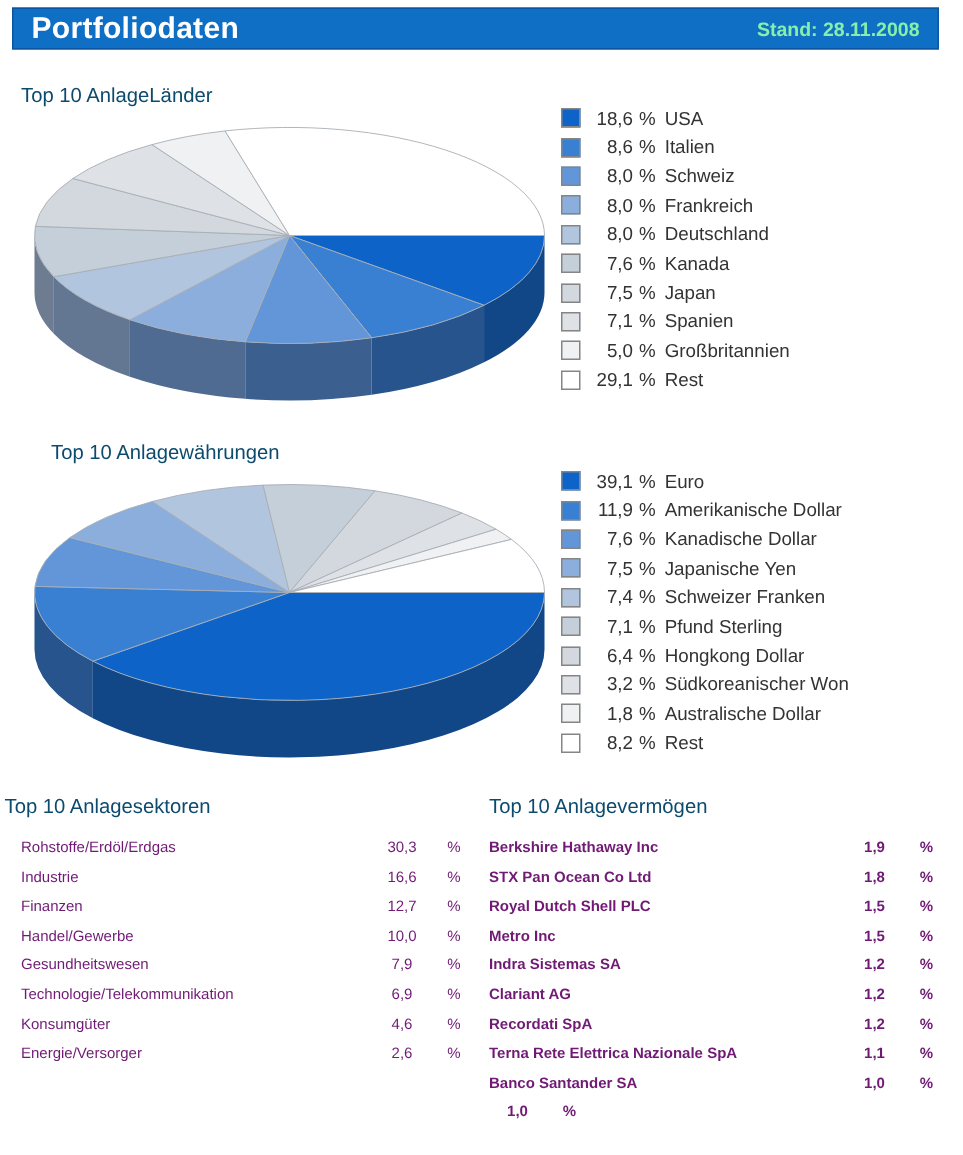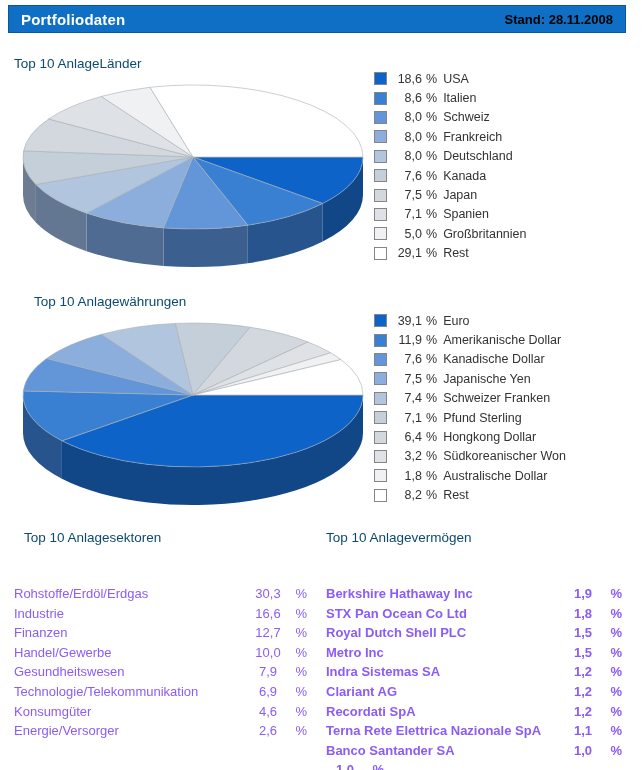--- a/index.html
+++ b/index.html
@@ -6,43 +6,43 @@
   #canvas{
     position:relative;width:642px;height:770px;background:#ffffff;overflow:hidden;
     font-family:"Liberation Sans",sans-serif;color:#222;
   }
   
   .header-bar{
     position:absolute;left:8px;top:5px;width:618px;height:28px;box-sizing:border-box;
     display:flex;align-items:center;justify-content:space-between;padding:0 12px;
     border:1px solid #0a56a0;
   }
-  .header-title{color:#fff;font-weight:bold;font-size:15px;letter-spacing:.2px;}
-  .header-date{color:#000000;font-weight:bold;font-size:13px;}
+  .header-title{color:#fff;font-weight:bold;font-size:20px;letter-spacing:.2px;}
+  .header-date{color:#86efac;font-weight:bold;font-size:13px;}
   
   .sec-title{position:absolute;font-size:13.5px;font-weight:normal;color:#0c4a6e;white-space:nowrap;}
   #sec1{left:14px;top:56px;}
   #sec2{left:14px;top:294px;margin-left:20px;}
-  #sec3{left:24px;top:530px;}
+  #sec3{left:3px;top:530px;}
   #sec4{left:326px;top:530px;}
   
   .pie{position:absolute;left:6px;width:364px;height:200px;}
   #pie1{top:80px;}
   #pie2{top:318px;}
   
   .legend{position:absolute;left:374px;}
   #legend1{top:69px;}
   #legend2{top:311px;}
   .legend-row{height:19.4px;display:flex;align-items:center;font-size:12.5px;color:#333;white-space:nowrap;}
   .swatch{width:13px;height:13px;box-sizing:border-box;border:1px solid #858585;margin-right:7px;flex:none;}
   .lv{display:inline-block;width:28px;text-align:right;}
   .lp{margin-left:4px;}
   .ll{margin-left:6px;}
   
-  .table{position:absolute;top:584px;font-size:13px;color:#8b5cf6;}
+  .table{position:absolute;top:556px;font-size:10px;color:#701a75;}
   #table-sectors{left:14px;width:293px;}
   #table-holdings{left:326px;width:296px;font-weight:bold;}
   .t-row{display:flex;line-height:19.6px;white-space:nowrap;}
   .t-label{flex:1;overflow:hidden;}
   .t-val{width:38px;text-align:center;flex:none;}
   .t-pct{width:20px;text-align:right;flex:none;}
 </style>
 </head>
 <body>
 

